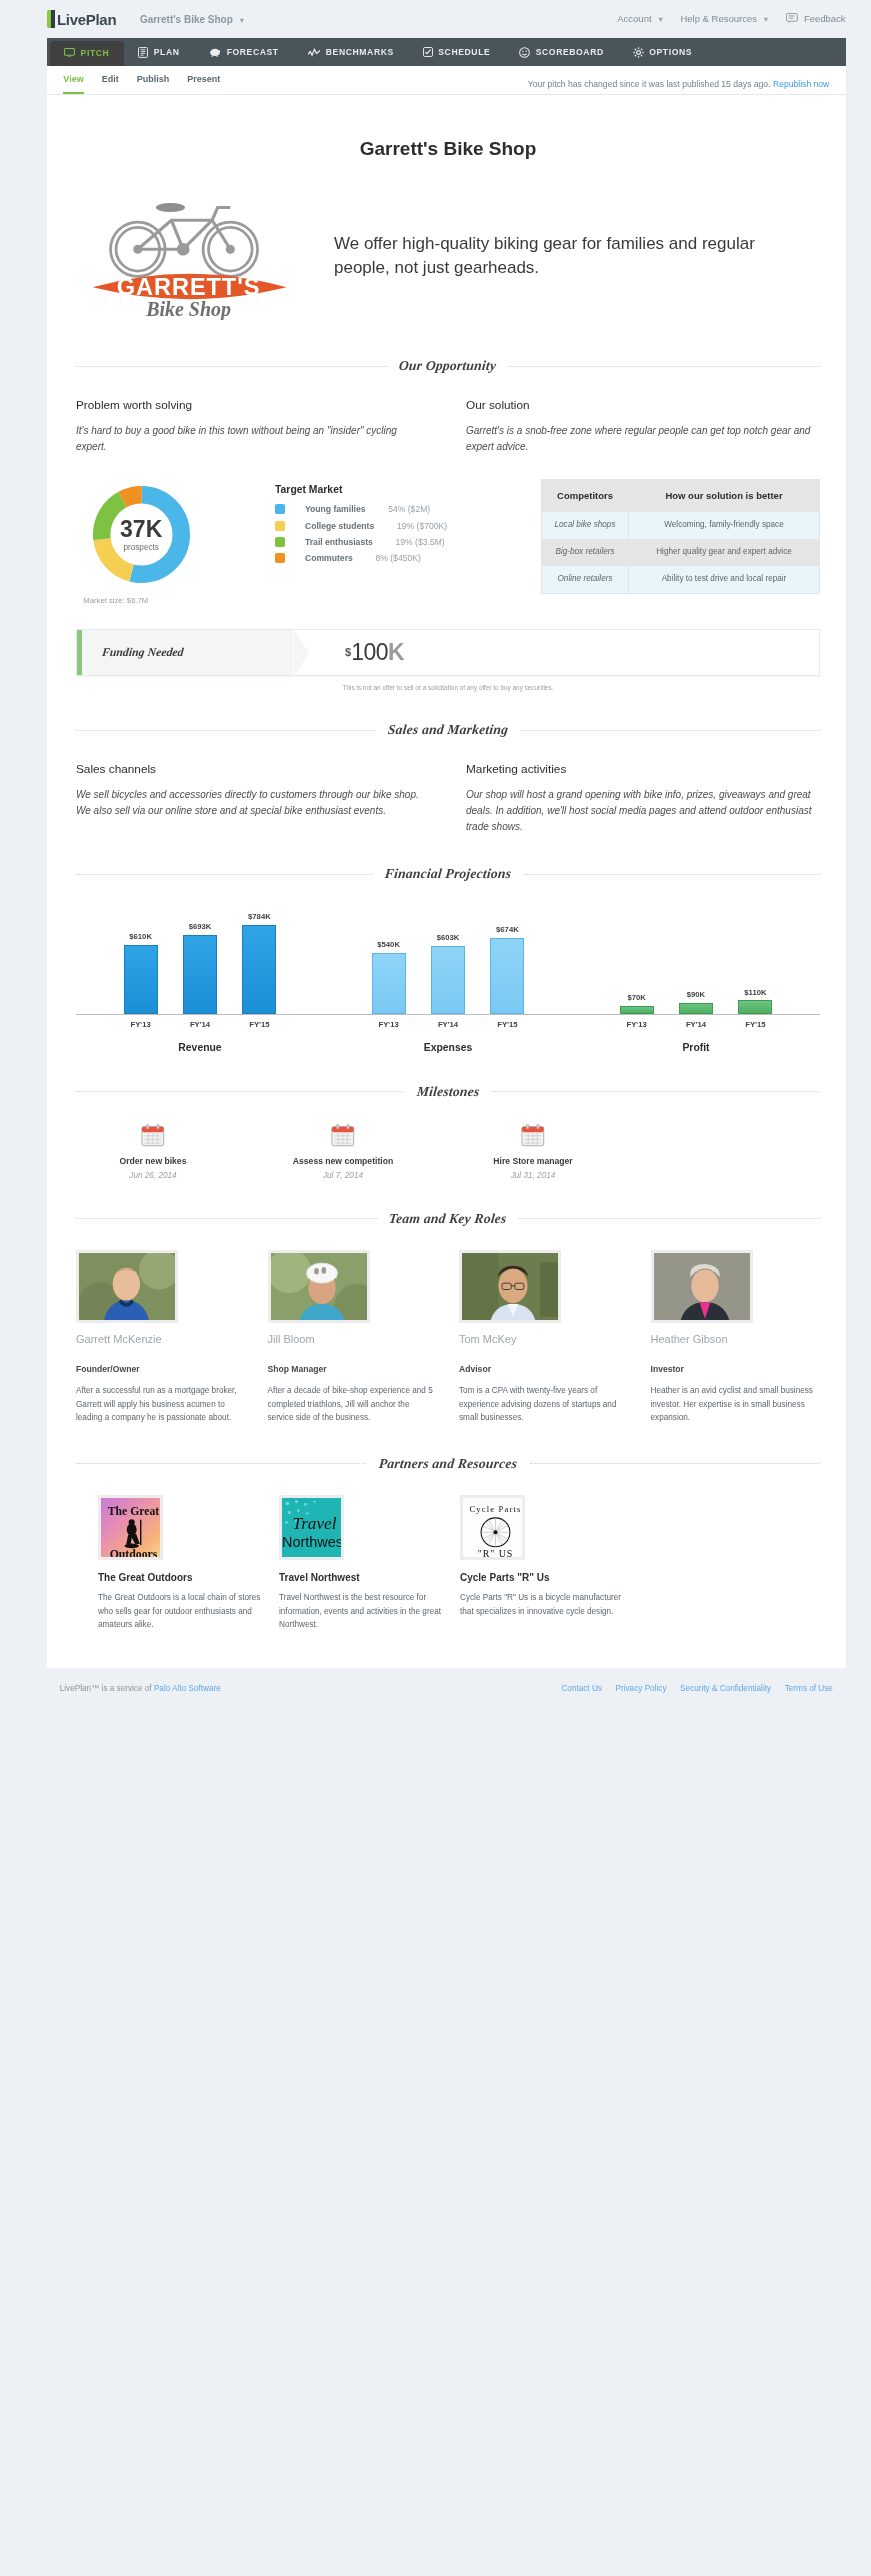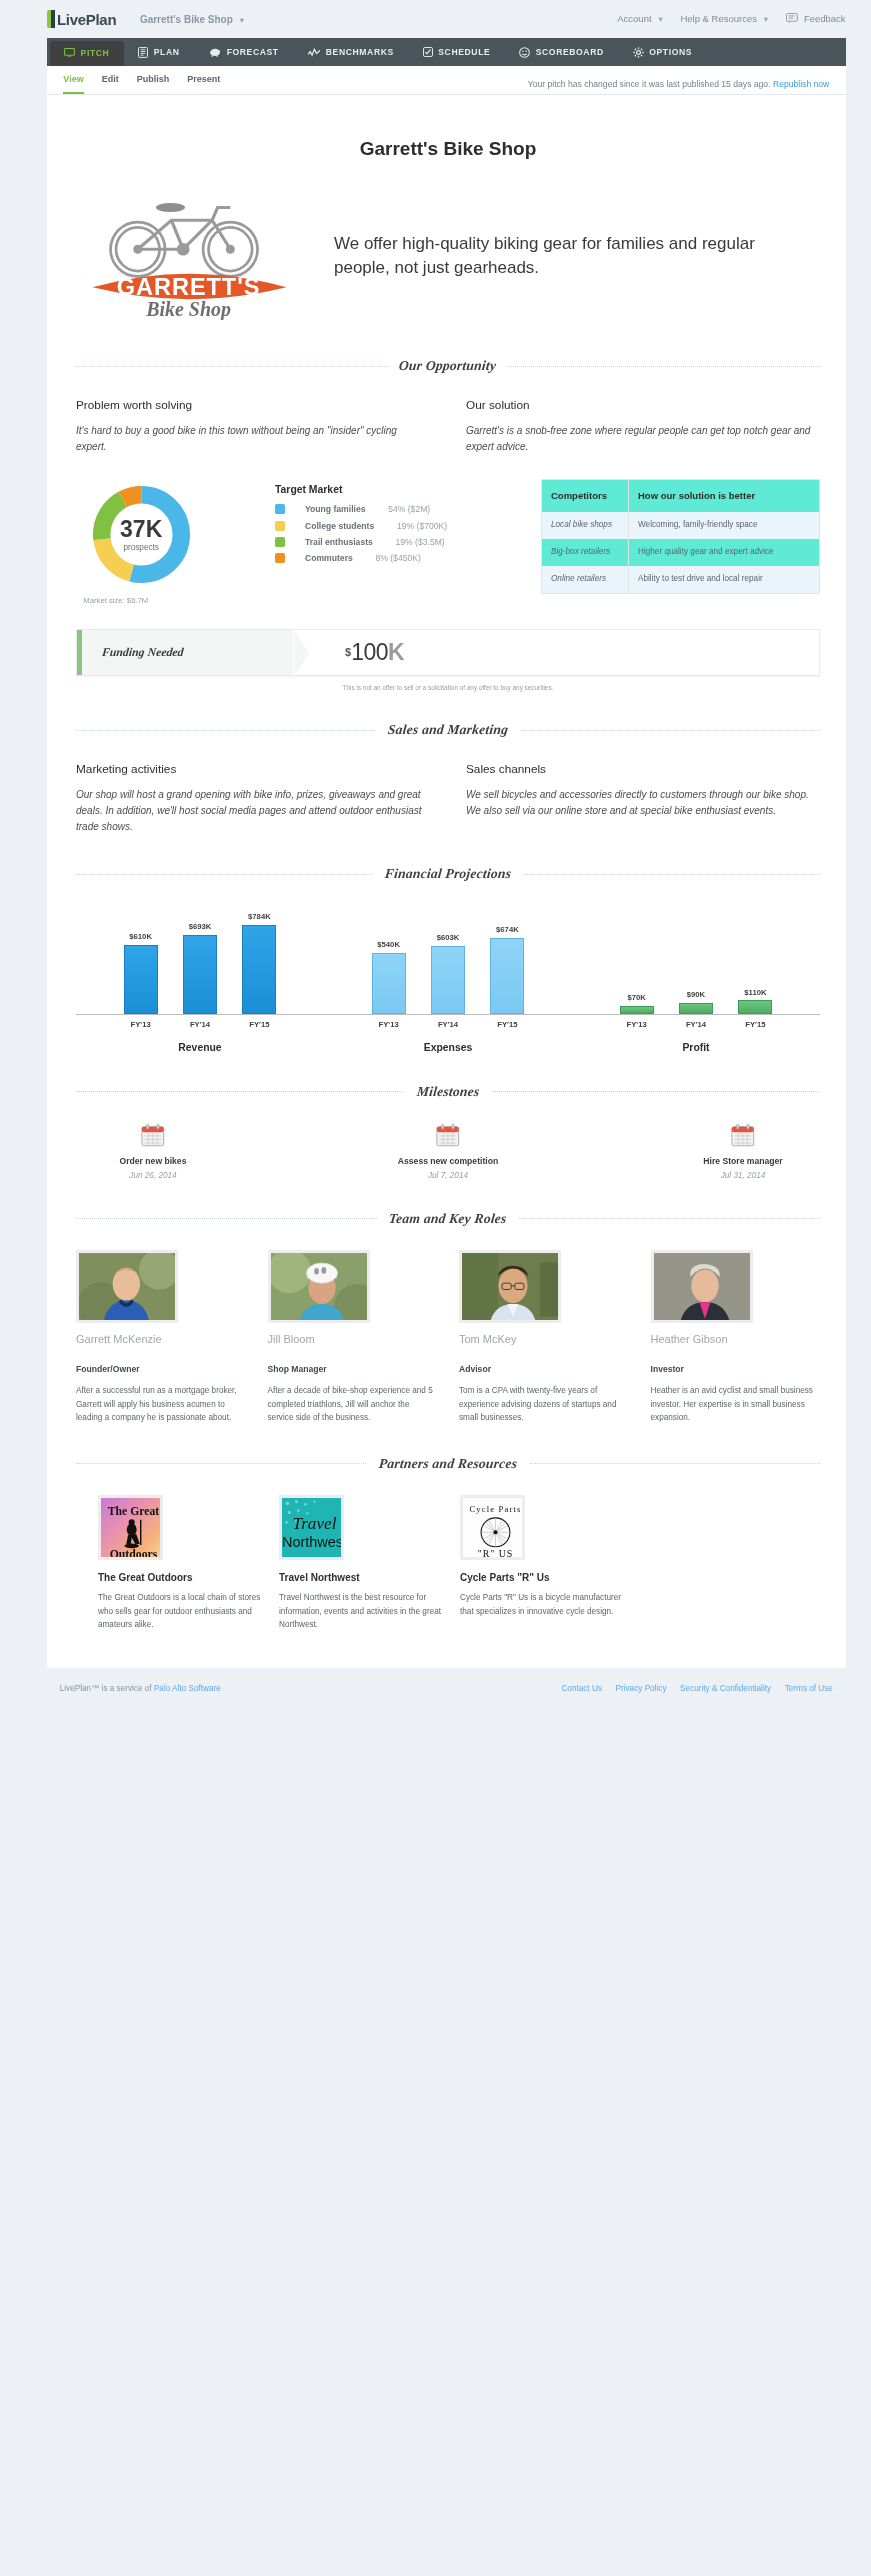--- a/index.html
+++ b/index.html
@@ -131,21 +131,21 @@
   .donut-sub { font-size: 8.2px; color: #6d6d6d; margin-top: 1.8px; }
   .market-size { font-size: 7.7px; color: #9aa0a4; margin: 9px 0 0 7.3px; }
 
   .legend-box { flex: 1; padding-top: 5.4px; }
   .legend-box h4 { font-size: 10.4px; color: #2d2d2d; margin-bottom: 9px; }
   .legend-item { display: flex; align-items: center; gap: 20px; margin-bottom: 6.4px; font-size: 8.6px; }
   .swatch { width: 10px; height: 10px; border-radius: 1.8px; flex: none; }
   .legend-name { font-weight: bold; color: #6a7077; }
   .legend-val { color: #9aa0a6; margin-left: 2.7px; }
 
-  .comp-table { width: 279px; border: 0.9px solid #e0e5e8; background:#5eead4; }
+  .comp-table { width: 279px; border: 0.9px solid #e0e5e8; background:#e5e5e5;text-align:center; }
   .comp-table .row { display: flex; }
   .comp-table .row.head td, .comp-table .row.head .cell { font-weight: bold; color: #2d2d2d; font-size: 9.5px; }
   .comp-table .cell {
     padding: 8.2px 9px; font-size: 8.2px; color: #5e656b; line-height: 1.3;
   }
   .comp-table .cell.c1 { width: 87px; border-right: 0.9px solid #e0e5e8; font-style: italic; }
   .comp-table .cell.c2 { flex: 1; }
   .comp-table .row.head .cell { padding: 10px 9px; font-style: normal; }
   .comp-table .row.alt { background: #e9f4fb; }
 
@@ -189,21 +189,21 @@
   .bar-label { font-size: 7.7px; font-weight: bold; color: #3f3f3f; margin-bottom: 3.6px; white-space: nowrap; }
   .bar { width: 34px; }
   .bar.rev { background: linear-gradient(180deg,#2fa4e7,#1b8fd6); border:0.9px solid #1b7fbe; }
   .bar.exp { background: linear-gradient(180deg,#8fd4f7,#79c9f4); border:0.9px solid #5eb4e2; }
   .bar.pro { background: linear-gradient(180deg,#6cc581,#4caf62); border:0.9px solid #3f9a53; }
   .xaxis { display: flex; justify-content: center; gap: 25.4px; margin-top: 5.4px; }
   .xtick { width: 34px; text-align: center; font-size: 7.7px; font-weight: bold; color: #3f3f3f; }
   .chart-title { text-align: center; font-size: 10.4px; font-weight: bold; color: #2d2d2d; margin-top: 12.7px; }
 
   
-  .milestones { display: flex; justify-content: space-between; gap: 54px; margin-top: 5.4px; }
+  .milestones { display: flex; justify-content: flex-start; gap: 36px; margin-top: 5.4px; }
   .ms { text-align: center; width: 154px; }
   .cal { width: 23.6px; height: 23.6px; margin: 0 auto 9px auto; position: relative; }
   .ms-name { font-size: 8.6px; font-weight: bold; color: #3b3b3b; }
   .ms-date { font-size: 8.2px; font-style: italic; color: #9aa0a6; margin-top: 4.5px; }
 
   
   .team { display: flex; gap: 22px; margin-top: 3.6px; }
   .member { width: 174px; }
   .photo { width: 102px; height: 73px; border: 3.6px solid #ededed; background: #ccc; overflow:hidden; }
   .member .mname { font-size: 11px; color: #a0a6ab; margin-top: 10px; }
@@ -485,26 +485,26 @@
   </div>
   <div class="disclaimer">This is not an offer to sell or a solicitation of any offer to buy any securities.</div>
 
   <div class="sec-head">
     <span class="rule"></span>
     <span class="stitle">Sales and Marketing</span>
     <span class="rule"></span>
   </div>
   <div class="two-col">
     <div class="col">
+      <h3>Sales channels</h3>
+      <p class="ital">We sell bicycles and accessories directly to customers through our bike shop. We also sell via our online store and at special bike enthusiast events.</p>
+    </div>
+    <div class="col">
       <h3>Marketing activities</h3>
       <p class="ital">Our shop will host a grand opening with bike info, prizes, giveaways and great deals. In addition, we'll host social media pages and attend outdoor enthusiast trade shows.</p>
-    </div>
-    <div class="col">
-      <h3>Sales channels</h3>
-      <p class="ital">We sell bicycles and accessories directly to customers through our bike shop. We also sell via our online store and at special bike enthusiast events.</p>
     </div>
   </div>
 
   <div class="sec-head">
     <span class="rule"></span>
     <span class="stitle">Financial Projections</span>
     <span class="rule"></span>
   </div>
 
   <div class="charts">

